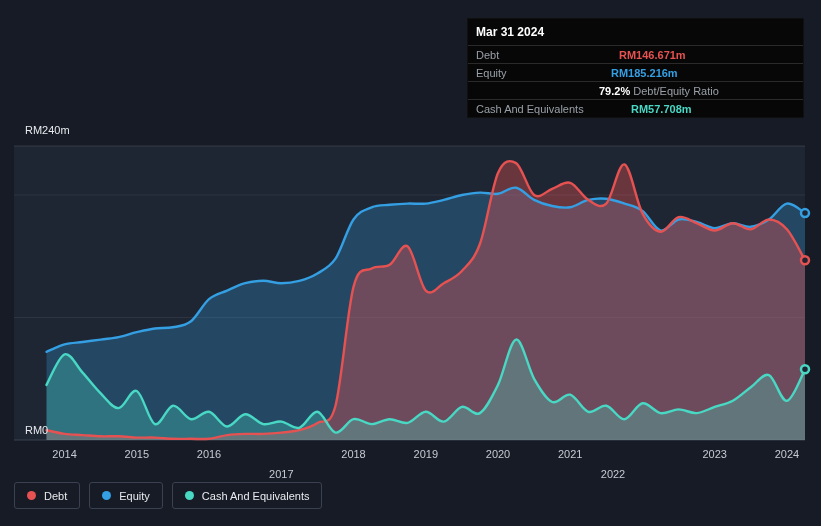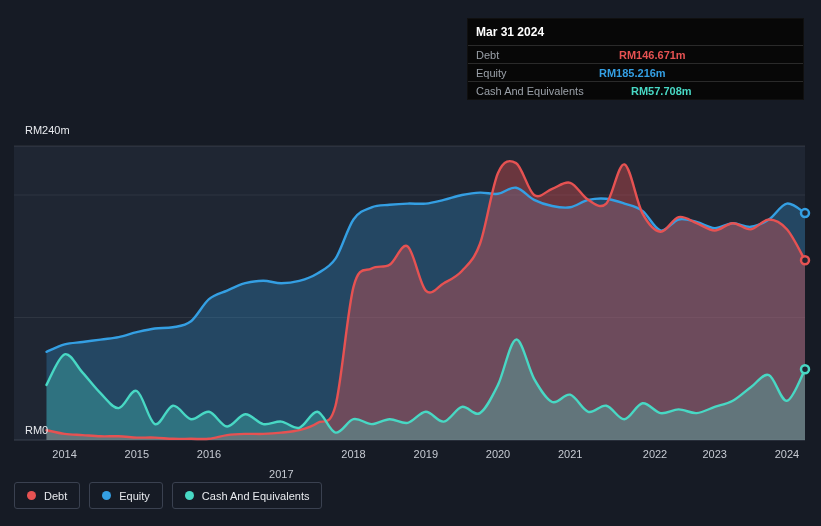--- a/index.html
+++ b/index.html
@@ -70,36 +70,39 @@
 
   <div id="x-axis">
       <div class="x-tick" style="left: 64.6px;">2014</div>
       <div class="x-tick" style="left: 136.8px;">2015</div>
       <div class="x-tick" style="left: 209px;">2016</div>
       <div class="x-tick" style="left: 281.3px; margin-top: 20px;">2017</div>
       <div class="x-tick" style="left: 353.5px;">2018</div>
       <div class="x-tick" style="left: 425.8px; text-align: right;">2019</div>
       <div class="x-tick" style="left: 498px; text-align: center;">2020</div>
       <div class="x-tick" style="left: 570.2px;">2021</div>
-      <div class="x-tick" style="left: 655px;">2022</div>
+      <div class="x-tick" style="left: 613px; margin-top: 20px;">2022</div>
       <div class="x-tick" style="left: 714.7px;">2023</div>
       <div class="x-tick" style="left: 786.9px;">2024</div>
     </div>
 
   <div class="tooltip">
     <div class="t-row t-header">
       <span>Mar 31 2024</span>
     </div>
     <div class="t-row">
       <span class="t-label">Debt</span>
       <span class="t-val" style="color: rgb(230, 82, 82); padding-left: 20px;">RM146.671m</span>
     </div>
     <div class="t-row">
       <span class="t-label">Equity</span>
-      <span class="t-val" style="color: rgb(52, 159, 227);">RM185.216m</span>
+      <span class="t-val" style="color: rgb(52, 159, 227); margin-left: 12px;">RM185.216m</span>
+    </div>
+    <div class="t-row">
+      <span class="t-val"><span>79.2%</span><span class="t-muted"> Debt/Equity Ratio</span></span>
     </div>
     <div class="t-row">
       <span class="t-label">Cash And Equivalents</span>
       <span class="t-val" style="color: rgb(72, 216, 196); margin-left: 32px;">RM57.708m</span>
     </div>
   </div>
 
   <div class="legend">
     <div class="legend-item">
       <span class="dot" style="background: rgb(230, 82, 82);"></span>

